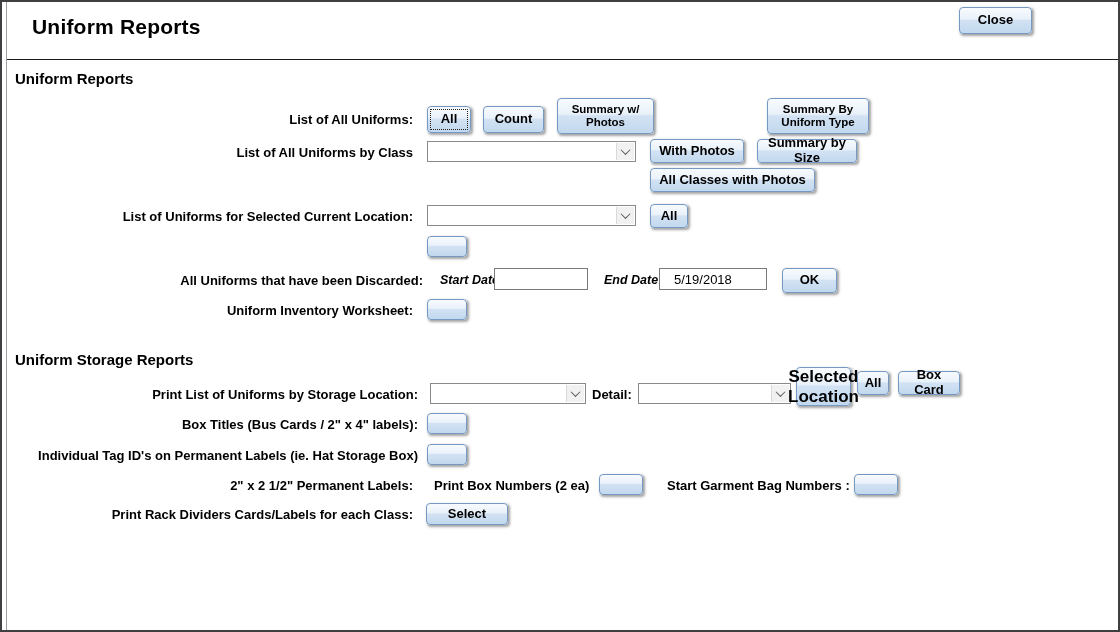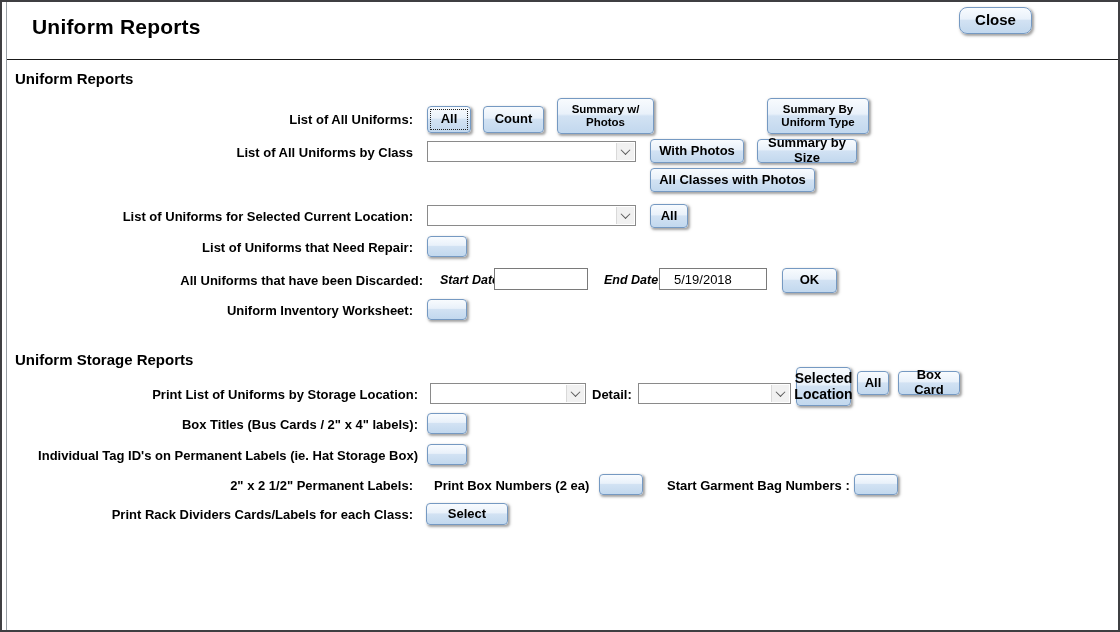--- a/index.html
+++ b/index.html
@@ -18,21 +18,21 @@
   .btn{
     position:absolute;display:flex;align-items:center;justify-content:center;text-align:center;
     background:linear-gradient(to bottom,#f8fbfe 0%,#e9f1fa 44%,#d2e2f3 50%,#c2d8ee 100%);
     border:1px solid #7599c2;border-radius:4px;
     box-shadow:1.5px 1.5px 2.5px rgba(90,90,90,.55);
     font-size:13px;font-weight:bold;color:#000;line-height:1.12;cursor:pointer;
     box-sizing:border-box;padding:1px 4px;
   }
   .btn.two-line{font-size:11.5px;}
   .btn.focused{outline:1px dotted #222;outline-offset:-4px;}
-  .btn.close{font-size:15px;border-radius:8px;}
+  .btn.close{font-size:13px;}
 
   .dd{
     position:absolute;background:#fff;border:1px solid #8a8a8a;box-sizing:border-box;
     font-size:12px;color:#000;cursor:pointer;
   }
   .dd .chev{
     position:absolute;right:1px;top:1px;bottom:1px;width:17px;background:#f1f1f1;
     border-left:1px solid #d9d9d9;display:flex;align-items:center;justify-content:center;
   }
   .dd .chev i{
@@ -75,21 +75,20 @@
 
   <div class="lbl" style="right:705px;top:207px;">List of Uniforms for Selected Current Location:</div>
   <div class="dd" style="left:425px;top:203px;width:209px;height:21px;">
     <span></span>
     <span class="chev">
         <i></i>
       </span>
   </div>
   <div class="btn" style="left:648px;top:202px;width:38px;height:24px;">All</div>
 
-  <div class="lbl" style="right:705px;top:238px;">List of Uniforms that Need Repair:</div>
   <div class="btn" style="left:425px;top:234px;width:40px;height:21px;"></div>
 
   <div class="lbl" style="right:695px;top:271px;">All Uniforms that have been Discarded:</div>
   <div class="illbl" style="left:438px;top:271px;">Start Date:</div>
   <input class="txt" style="left: 492px; top: 266px; width: 94px; height: 22px;" value="">
   <div class="illbl" style="left:602px;top:271px;">End Date:</div>
   <input class="txt" style="left: 657px; top: 266px; width: 108px; height: 22px; padding-left: 14px;" value="5/19/2018">
   <div class="btn" style="left:780px;top:266px;width:55px;height:25px;">OK</div>
 
   <div class="lbl" style="right:705px;top:301px;">Uniform Inventory Worksheet:</div>
@@ -104,21 +103,21 @@
         <i></i>
       </span>
   </div>
   <div class="lbl" style="left:590px;top:385px;text-align:left;">Detail:</div>
   <div class="dd" style="left:636px;top:381px;width:153px;height:21px;">
     <span></span>
     <span class="chev">
         <i></i>
       </span>
   </div>
-  <div class="btn two-line" style="left:794px;top:365px;width:55px;height:39px;font-size:14px;">Selected Location</div>
+  <div class="btn two-line" style="left:794px;top:365px;width:55px;height:39px;font-size:17px;">Selected Location</div>
   <div class="btn" style="left:855px;top:369px;width:32px;height:24px;">All</div>
   <div class="btn" style="left:896px;top:369px;width:62px;height:24px;">Box Card</div>
 
   <div class="lbl" style="right:700px;top:415px;">Box Titles (Bus Cards / 2" x 4" labels):</div>
   <div class="btn" style="left:425px;top:411px;width:40px;height:21px;"></div>
 
   <div class="lbl" style="right:700px;top:446px;">Individual Tag ID's on Permanent Labels (ie. Hat Storage Box)</div>
   <div class="btn" style="left:425px;top:442px;width:40px;height:21px;"></div>
 
   <div class="lbl" style="right:705px;top:476px;">2" x 2 1/2" Permanent Labels:</div>

